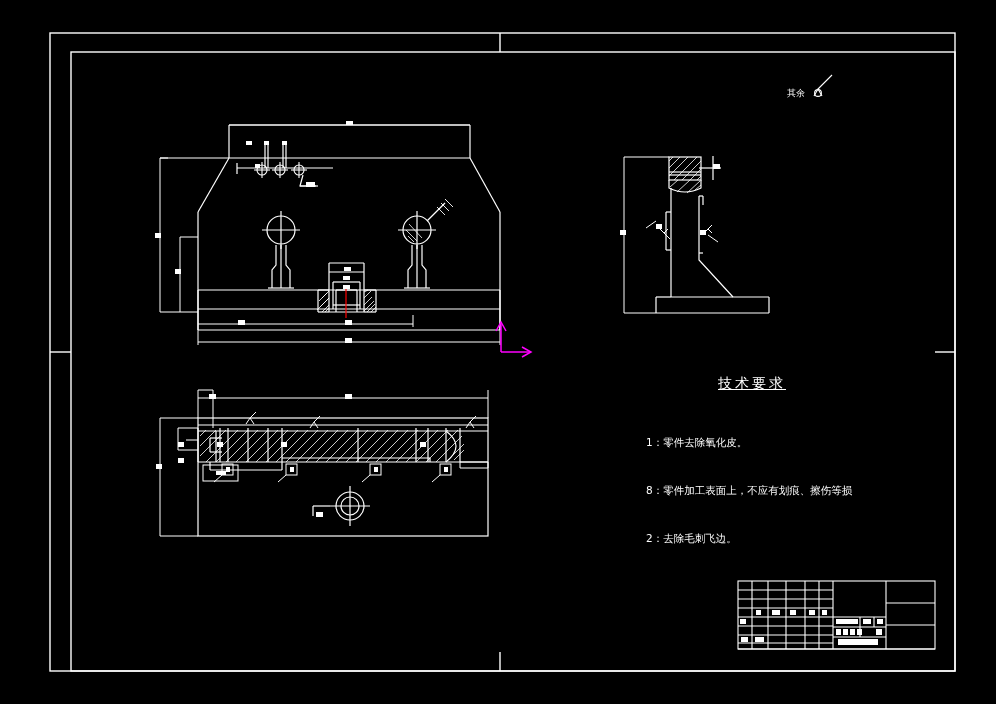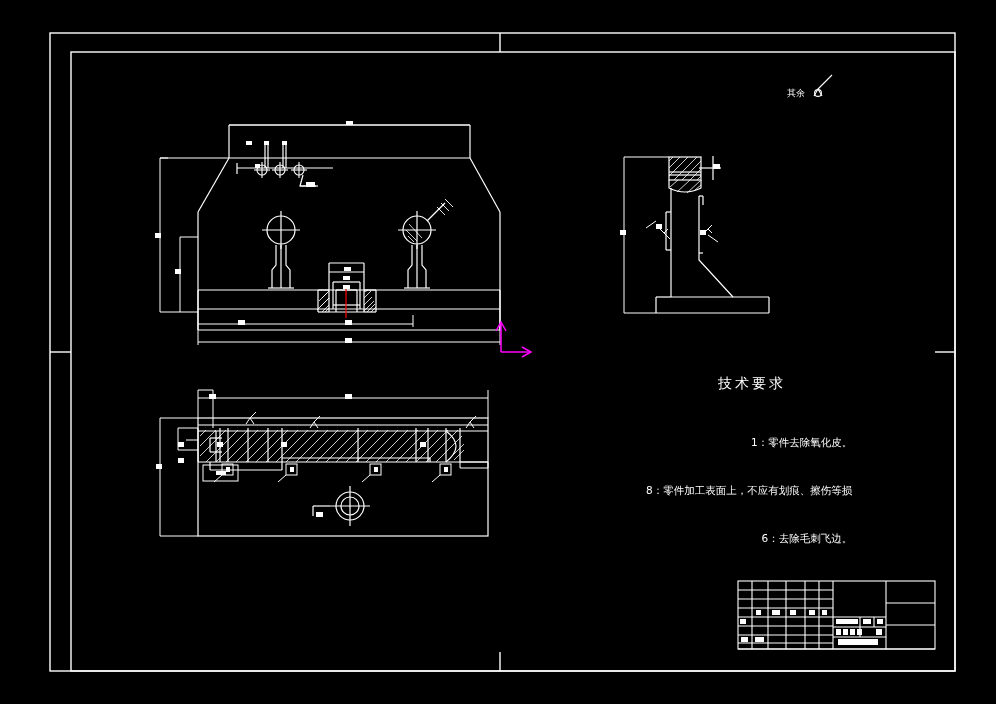--- a/index.html
+++ b/index.html
@@ -27,28 +27,29 @@
   .txt-block {
     position: absolute;
     color: #ffffff;
     white-space: pre;
   }
   #tech-title {
     left: 718px;
     top: 375px;
     font-size: 14px;
     letter-spacing: 3px;
+    text-decoration: underline;
   }
   #tech-lines {
     left: 646px;
     top: 402px;
     font-size: 10.5px;
     line-height: 16px;
   }
-  #tech-lines div { white-space: pre; text-align: right; }
+  #tech-lines div { white-space: pre; }
   #rest-label {
     left: 787px;
     top: 87px;
     font-size: 9px;
   }
 </style>
 </head>
 <body>
 
 <div id="cad-root">
@@ -486,16 +487,16 @@
     </g>
   </svg>
 
   <div class="txt-block" id="rest-label">其余</div>
 
   <div class="txt-block" id="tech-title">技术要求</div>
 
   <div class="txt-block" id="tech-lines">
     <div>1：零件去除氧化皮。</div>
     <div>8：零件加工表面上，不应有划痕、擦伤等损</div>
-    <div>6：去除毛刺飞边。</div>
+    <div>2：去除毛刺飞边。</div>
   </div>
 
 </div>
 
 </body></html>

